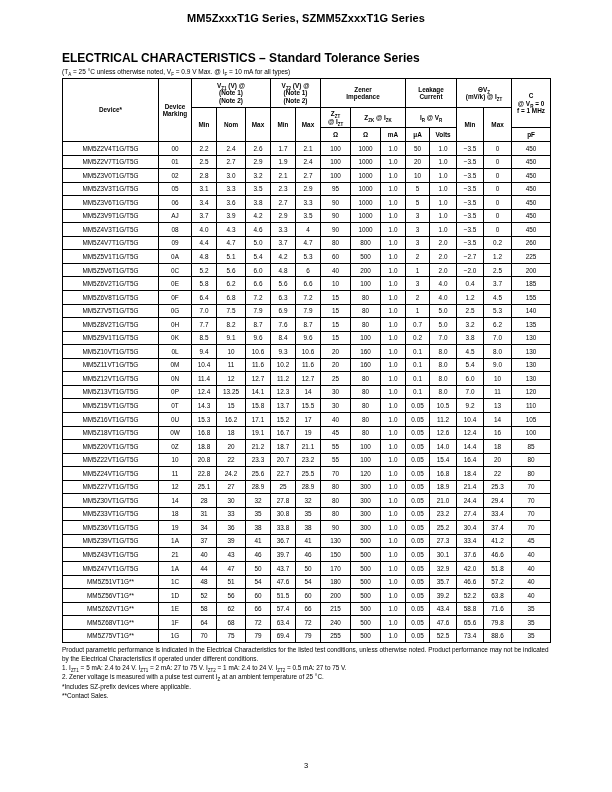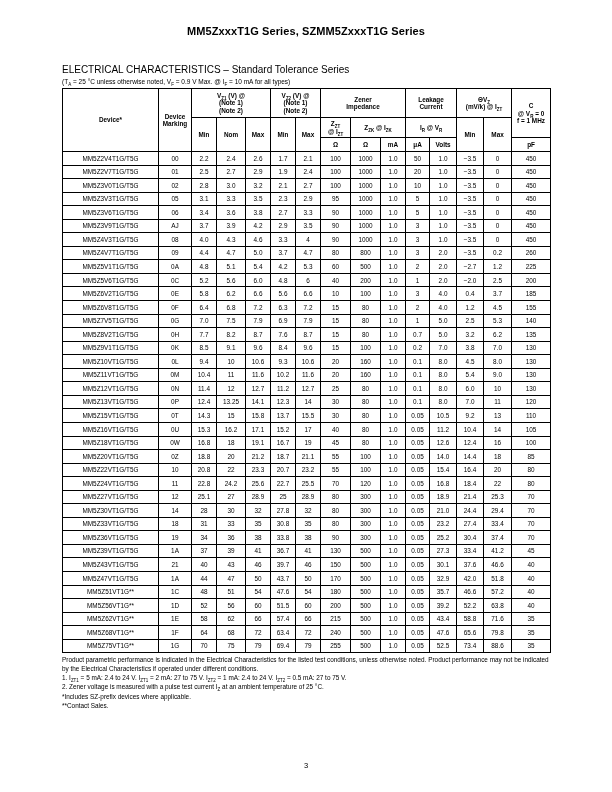--- a/index.html
+++ b/index.html
@@ -3,25 +3,25 @@
 <meta charset="utf-8">
 <style>
   html,body { margin:0; padding:0; background:#e8e8e8; }
   .page {
     position:relative; width:612px; height:792px; margin:0 auto;
     background:#ffffff; color:#000;
     font-family:"Liberation Sans", sans-serif;
     overflow:hidden;
   }
   .title {
-    text-align:center; padding-top:25px;
+    text-align:center; padding-top:12px;
     font-size:11px; font-weight:bold; letter-spacing:0.1px;
   }
   .content { margin:0 62px; }
-  .sec-head { margin-top:27px; font-size:10px; font-weight:normal; }
+  .sec-head { margin-top:27px; font-size:12px; font-weight:bold; }
   .cond { margin-top:3px; font-size:6.5px; margin-bottom:3px; }
 
   table.ec {
     border-collapse:collapse; table-layout:fixed; width:488px;
     border:1.5px solid #000;
   }
   table.ec th, table.ec td {
     border:1px solid #000;
     font-size:6.4px; line-height:1.15;
     padding:2.6px 1px;

